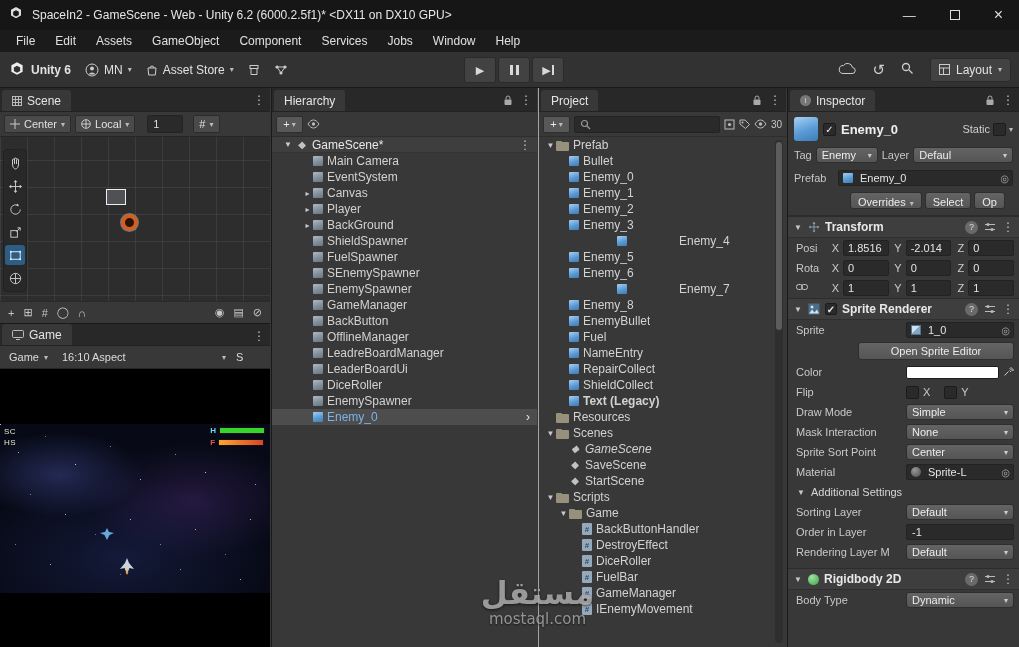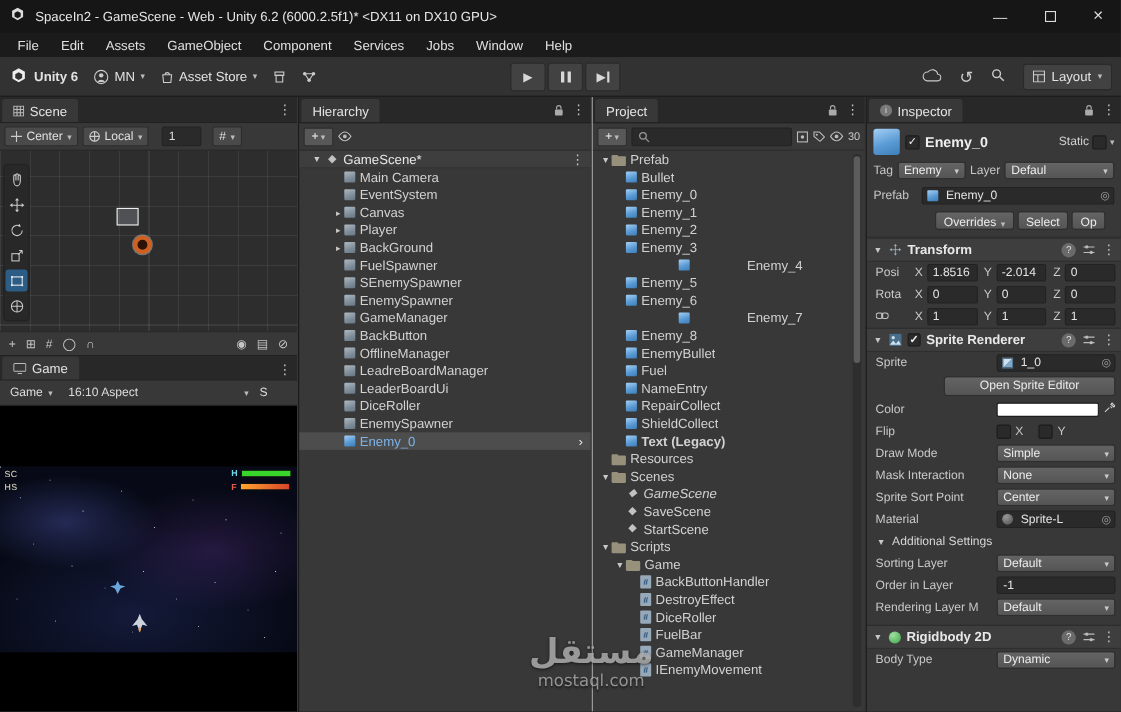--- a/index.html
+++ b/index.html
@@ -466,20 +466,25 @@
               <span class="lbl">Player</span>
             </div>
             <div class="trow">
               <span class="arr">▸</span>
               <span class="ic ic-cube-gray"></span>
               <span class="lbl">BackGround</span>
             </div>
             <div class="trow">
               <span class="arr"></span>
               <span class="ic ic-cube-gray"></span>
+              <span class="lbl">ShieldSpawner</span>
+            </div>
+            <div class="trow">
+              <span class="arr"></span>
+              <span class="ic ic-cube-gray"></span>
               <span class="lbl">FuelSpawner</span>
             </div>
             <div class="trow">
               <span class="arr"></span>
               <span class="ic ic-cube-gray"></span>
               <span class="lbl">SEnemySpawner</span>
             </div>
             <div class="trow">
               <span class="arr"></span>
               <span class="ic ic-cube-gray"></span>

